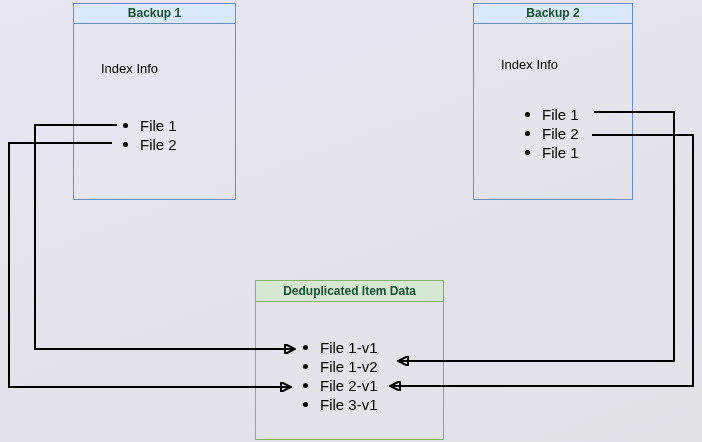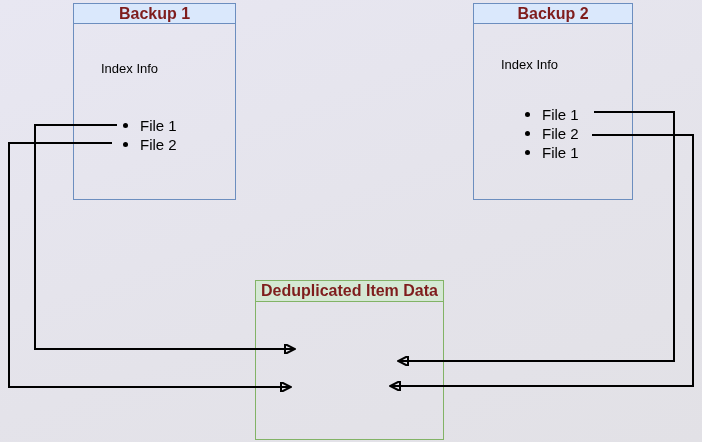--- a/index.html
+++ b/index.html
@@ -24,22 +24,22 @@
     box-sizing:border-box;
     z-index:2;
   }
   .node.blue{border-color:#6c8ebf;}
   .node.green{border-color:#82b366;}
   .node-header{
     box-sizing:border-box;
     width:100%;
     text-align:center;
     font-weight:bold;
-    font-size:16px;
-    color:#7f1d1d;
+    font-size:12px;
+    color:#14532d;
     border-bottom:1.5px solid;
   }
   .blue .node-header{background:#dae8fc;border-bottom-color:#6c8ebf;height:20px;line-height:19px;}
   .green .node-header{background:#d5e8d4;border-bottom-color:#82b366;height:21px;line-height:20px;}
   .index-label{
     position:absolute;
     font-size:13px;color:#000;
     white-space:nowrap;
     z-index:3;
   }
@@ -110,14 +110,32 @@
     </div>
     <div class="file-row">
       <span class="bullet"></span>
       <span>File 1</span>
     </div>
   </div>
 
   <div class="node green" style="left:255px;top:280px;width:189px;height:160px;">
     <div class="node-header">Deduplicated Item Data</div>
   </div>
+  <div class="file-list" style="left:303px;top:338px;">
+    <div class="file-row">
+      <span class="bullet"></span>
+      <span>File 1-v1</span>
+    </div>
+    <div class="file-row">
+      <span class="bullet"></span>
+      <span>File 1-v2</span>
+    </div>
+    <div class="file-row">
+      <span class="bullet"></span>
+      <span>File 2-v1</span>
+    </div>
+    <div class="file-row">
+      <span class="bullet"></span>
+      <span>File 3-v1</span>
+    </div>
+  </div>
 
 </div>
 
 </body></html>

